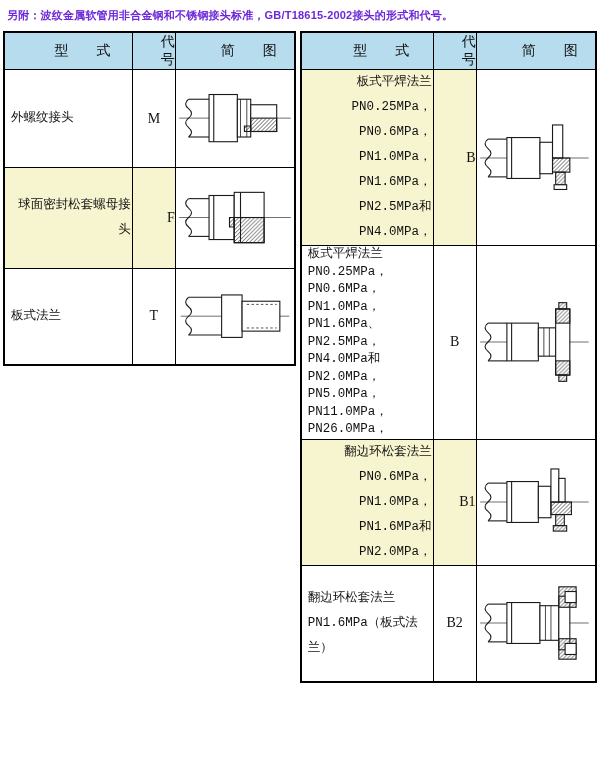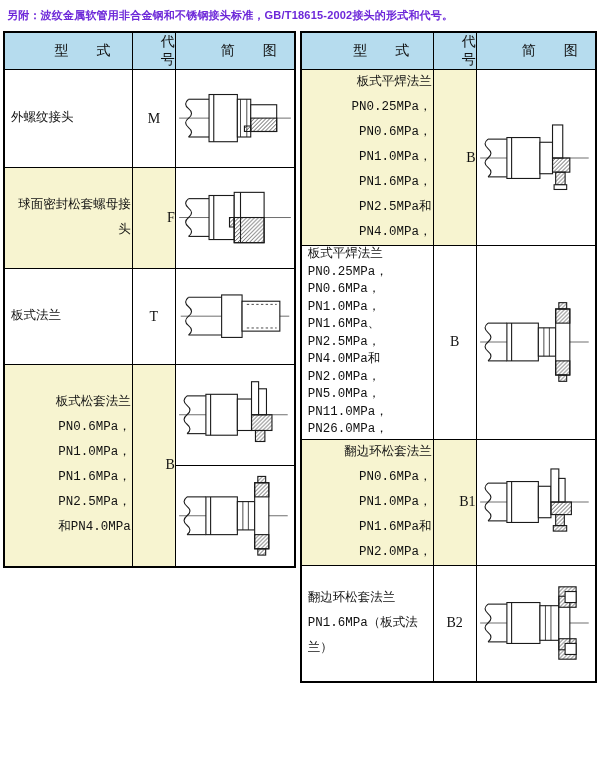--- a/index.html
+++ b/index.html
@@ -243,41 +243,20 @@
         <td class="diagcell">
               <div class="diagwrap dh96">
                 <div class="diag">
                   <svg class="diagsvg" viewBox="0 0 150 100" preserveAspectRatio="xMidYMid meet">
                     <use href="#sym-butt-weld"></use>
                   </svg>
                 </div>
               </div>
             </td>
       </tr>
-      <tr style="height:202px">
-        <td class="type hl">板式松套法兰
-PN0.6MPa，PN1.0MPa，
-PN1.6MPa，PN2.5MPa，
-和PN4.0MPa</td>
-        <td class="code hl">B</td>
-        <td class="diagcell">
-              <div class="diagwrap dh202">
-                <div class="diag">
-                  <svg class="diagsvg" viewBox="0 0 150 100" preserveAspectRatio="xMidYMid meet">
-                    <use href="#sym-lap-flange-up"></use>
-                  </svg>
-                </div>
-                <div class="diag">
-                  <svg class="diagsvg" viewBox="0 0 150 100" preserveAspectRatio="xMidYMid meet">
-                    <use href="#sym-lap-flange-both"></use>
-                  </svg>
-                </div>
-              </div>
-            </td>
-      </tr>
     </tbody>
       </table>
 
     <table class="half">
       <colgroup>
           <col style="width:148px">
           <col style="width:28px">
           <col style="width:120px">
         </colgroup>
       <tbody>

